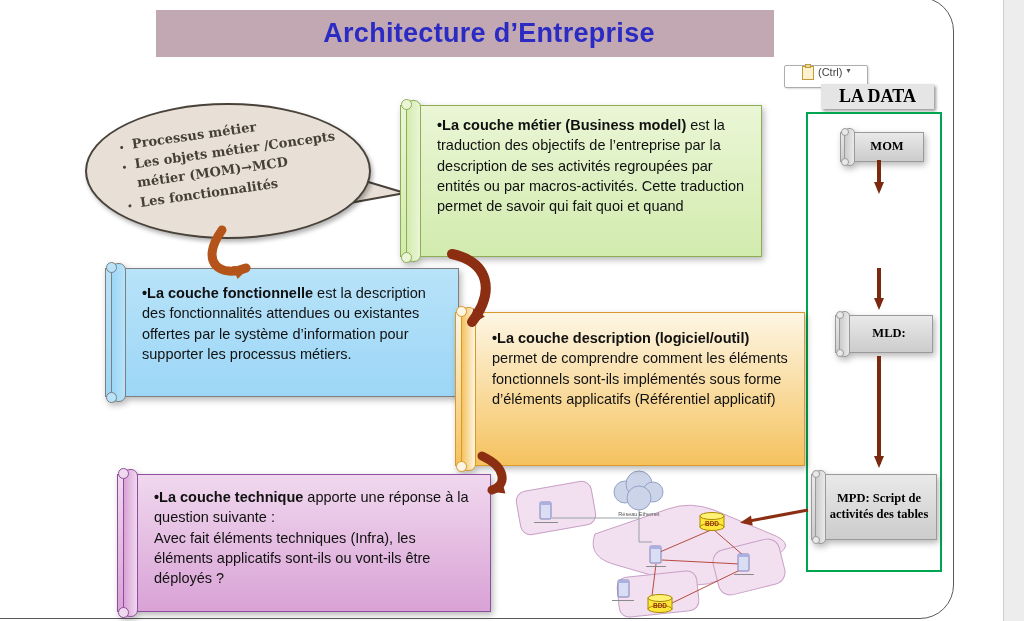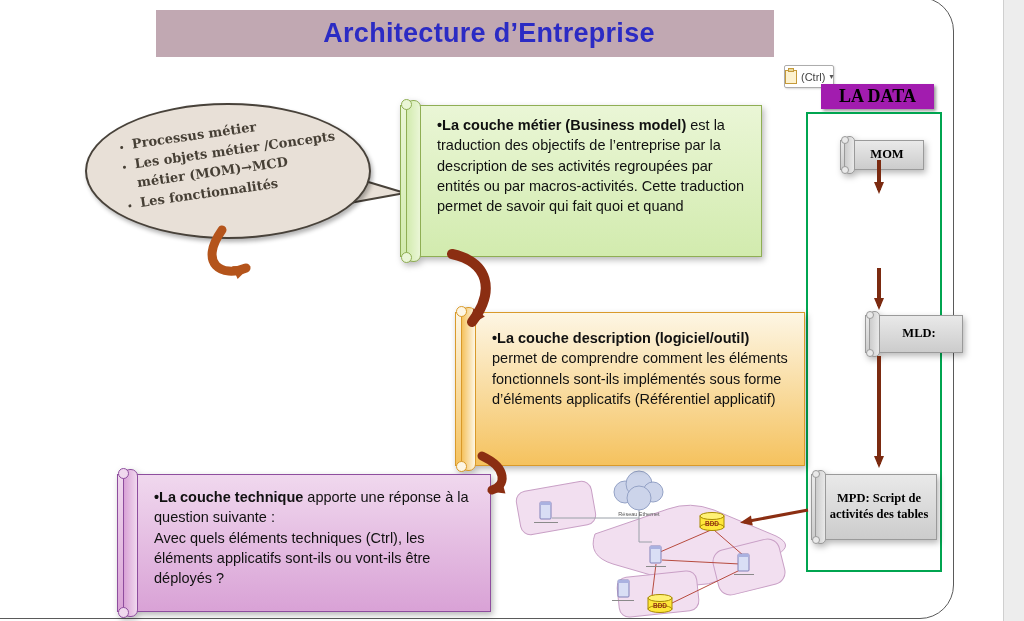--- a/index.html
+++ b/index.html
@@ -11,29 +11,29 @@
                border:1.8px solid #5a5a5a;border-radius:34px;background:transparent;}
   .gutter-right{position:absolute;right:0;top:0;width:20px;height:621px;background:#ededed;
                 border-left:1px solid #cfcfcf;}
 
   
   .title-band{position:absolute;left:156px;top:10px;width:618px;height:47px;background:#c1a8b2;
               display:flex;align-items:center;justify-content:center;}
   .title-band span{font-weight:700;font-size:27px;color:#2b2bc4;letter-spacing:.3px;margin-left:48px;}
 
   
-  .paste-btn{position:absolute;left:784px;top:65px;height:21px;display:flex;align-items:center;gap:4px;
-             padding:0 0;background:#fff;border:1px solid #adadad;border-radius:2px;
+  .paste-btn{position:absolute;left:784px;top:65px;height:21px;display:flex;align-items:flex-start;gap:4px;
+             padding:0 17px;background:#fff;border:1px solid #adadad;border-radius:2px;
              font-size:11px;color:#444;box-shadow:1px 1px 2px rgba(0,0,0,.15);cursor:pointer;}
   .clip{width:10px;height:12px;border:1px solid #c59a3a;background:#fdf2cf;position:relative;display:inline-block;}
   .clip::before{content:"";position:absolute;top:-3px;left:2px;width:4px;height:2px;border:1px solid #c59a3a;background:#e8d89a;}
   .caret{font-size:8px;color:#555;}
 
   
-  .ladata{position:absolute;left:821px;top:84px;width:113px;height:25px;background:#a21caf;
+  .ladata{position:absolute;left:821px;top:84px;width:113px;height:25px;background:#e5e5e5;
           display:flex;align-items:center;justify-content:center;box-shadow:2px 2px 3px rgba(0,0,0,.4);}
   .ladata span{font:700 18px "Liberation Serif",serif;color:#000;}
   .data-box{position:absolute;left:806px;top:112px;width:132px;height:456px;border:2px solid #00a550;}
 
   
   .scroll{--bc:#888;--bg1:#fff;--bg2:#ddd;
           position:absolute;background:linear-gradient(180deg,var(--bg1),var(--bg2));
           border:1.6px solid var(--bc);border-radius:0;z-index:2;
           filter:drop-shadow(2px 3px 3px rgba(0,0,0,.28));}
   .scroll::before{content:"";position:absolute;left:5px;top:-6px;bottom:-6px;width:13px;
@@ -53,23 +53,23 @@
   .purple{--bc:#8e4d9e;--bg1:#f0d8ee;--bg2:#d9a2d6; left:117px;top:474px;width:372px;height:136px;}
   .blue p{padding-top:14px;} .orange p{padding-top:15px;} .purple p{padding-top:12px;}
 
   
   .node{--bc:#9a9a9a;--bg1:#e9e9e9;--bg2:#cccccc;z-index:2;}
   .node::before{left:3px;top:-5px;bottom:-5px;width:9px;border-radius:5px;}
   .node .curl{width:6px;height:6px;}
   .node .curl.ct{top:-5px;} .node .curl.cb{bottom:-5px;}
   .node .ntext{display:flex;align-items:center;justify-content:center;height:100%;box-sizing:border-box;
         padding:2px 5px 2px 15px;text-align:center;font:700 12.5px/1.25 "Liberation Serif",serif;color:#000;}
-  .node-mom{left:840px;top:140px;width:82px;height:28px;}
+  .node-mom{left:840px;top:132px;width:82px;height:28px;}
   .node-mcd{left:829px;top:199px;width:106px;height:64px;}
-  .node-mld{left:835px;top:315px;width:96px;height:36px;margin-left:30px;}
+  .node-mld{left:835px;top:315px;width:96px;height:36px;}
   .node-mpd{left:811px;top:474px;width:124px;height:64px;}
 
   
   .bubble{position:absolute;left:85px;top:103px;width:282px;height:132px;background:#e8e0d7;
           border:2px solid #48423a;border-radius:50%;z-index:3;box-shadow:2px 3px 4px rgba(0,0,0,.3);}
   .bubble-text{position:absolute;left:32px;top:16px;width:222px;transform:rotate(-8deg);}
   .bubble-text ul{margin:0;padding-left:16px;}
   .bubble-text li{font:700 13px/1.5 "DejaVu Serif",serif;color:#463f35;}
   .bubble-text li::marker{font-size:9px;}
   .tail-svg{position:absolute;left:325px;top:160px;z-index:2;}
@@ -129,32 +129,37 @@
       </ul>
     </div>
   </div>
 
   <div class="scroll green">
     <i class="curl ct"></i>
     <i class="curl cb"></i>
     <p><b>•La couche métier (Business model)</b><span class="rest"> est la traduction des objectifs de l’entreprise par la description de ses  activités  regroupées par entités ou par macros-activités. Cette traduction permet de savoir  qui fait quoi et quand</span></p>
   </div>
 
+  <div class="scroll blue">
+    <i class="curl ct"></i>
+    <i class="curl cb"></i>
+    <p><b>•La couche fonctionnelle</b><span class="rest">  est la description des fonctionnalités attendues ou existantes offertes par le système d’information pour supporter les processus métiers.</span></p>
+  </div>
 
   <div class="scroll orange">
     <i class="curl ct"></i>
     <i class="curl cb"></i>
     <p><b>•La couche description (logiciel/outil)</b><span class="rest"> permet de comprendre comment les éléments fonctionnels sont-ils implémentés sous forme d’éléments applicatifs (Référentiel applicatif)</span></p>
   </div>
 
   <div class="scroll purple">
     <i class="curl ct"></i>
     <i class="curl cb"></i>
     <p><b>•La couche technique</b><span class="rest">  apporte une réponse à la question suivante :
-Avec quels éléments techniques (Ctrl), les éléments applicatifs sont-ils ou vont-ils être déployés ?</span></p>
+Avec fait éléments techniques (Infra), les éléments applicatifs sont-ils ou vont-ils être déployés ?</span></p>
   </div>
 
   <svg class="diagram-svg" width="310" height="165" viewBox="0 0 310 165">
     <g>
       <rect x="18" y="30" width="76" height="44" rx="10" transform="rotate(-10 56 52)" fill="#f2dff0" stroke="#c9a0c6"></rect>
       <path d="M95 78 q-8 22 18 30 l55 16 q30 10 52 0 l58 -26 q16 -9 -2 -18 l-62 -26 q-24 -9 -46 -1 z" fill="#f2dff0" stroke="#c9a0c6"></path>
       <rect x="215" y="88" width="68" height="46" rx="12" transform="rotate(-14 249 111)" fill="#f2dff0" stroke="#c9a0c6"></rect>
       <rect x="118" y="118" width="80" height="40" rx="10" transform="rotate(-6 158 138)" fill="#f2dff0" stroke="#c9a0c6"></rect>
     </g>
     <g stroke="#9aa0a8" stroke-width="1" fill="none">

